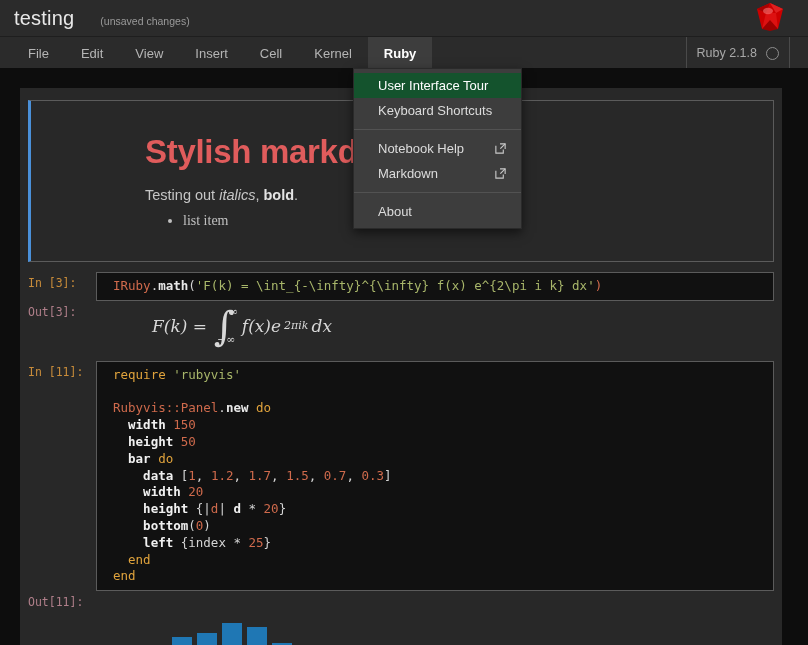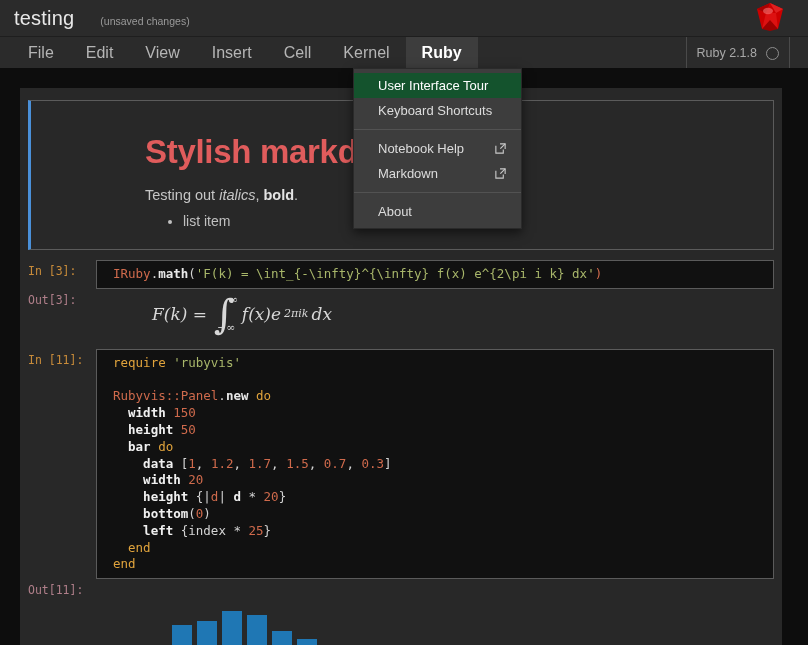--- a/index.html
+++ b/index.html
@@ -51,21 +51,21 @@
     border-top: 1px solid #1e1e1e;
     display: flex;
     align-items: stretch;
     position: relative;
     padding-left: 12px;
   }
   .menu-item {
     display: flex;
     align-items: center;
     padding: 0 16px;
-    font-size: 16px;
+    font-size: 13px;
     color: #b5b5b5;
     cursor: default;
   }
   .menu-item.active {
     background: #3d3d3d;
     color: #ffffff;
     font-weight: bold;
   }
   .kernel-area {
     position: absolute;
@@ -160,21 +160,21 @@
     margin: 8px 0 16px 90px;
     letter-spacing: -.3px;
   }
   .md-p {
     font-size: 14.5px;
     color: #c6c6c6;
     margin: 0 0 10px 90px;
   }
   .md-p i { font-style: italic; }
   .md-p b { font-weight: bold; color: #e3e3e3; }
-  .md-ul { margin: 0 0 0 112px; padding: 0; list-style: disc; }
+  .md-ul { margin: 0 0 12px 112px; padding: 0; list-style: disc; font-family: Liberation Serif, serif; }
   .md-ul li { font-size: 14px; color: #c0c0c0; margin-left: 16px; }
 
   
   .io-row { display: flex; align-items: flex-start; padding: 0 8px; }
   .prompt {
     width: 62px;
     flex: none;
     text-align: left;
     padding: 4px 6px 0 0;
     font-family: "DejaVu Sans Mono", monospace;

